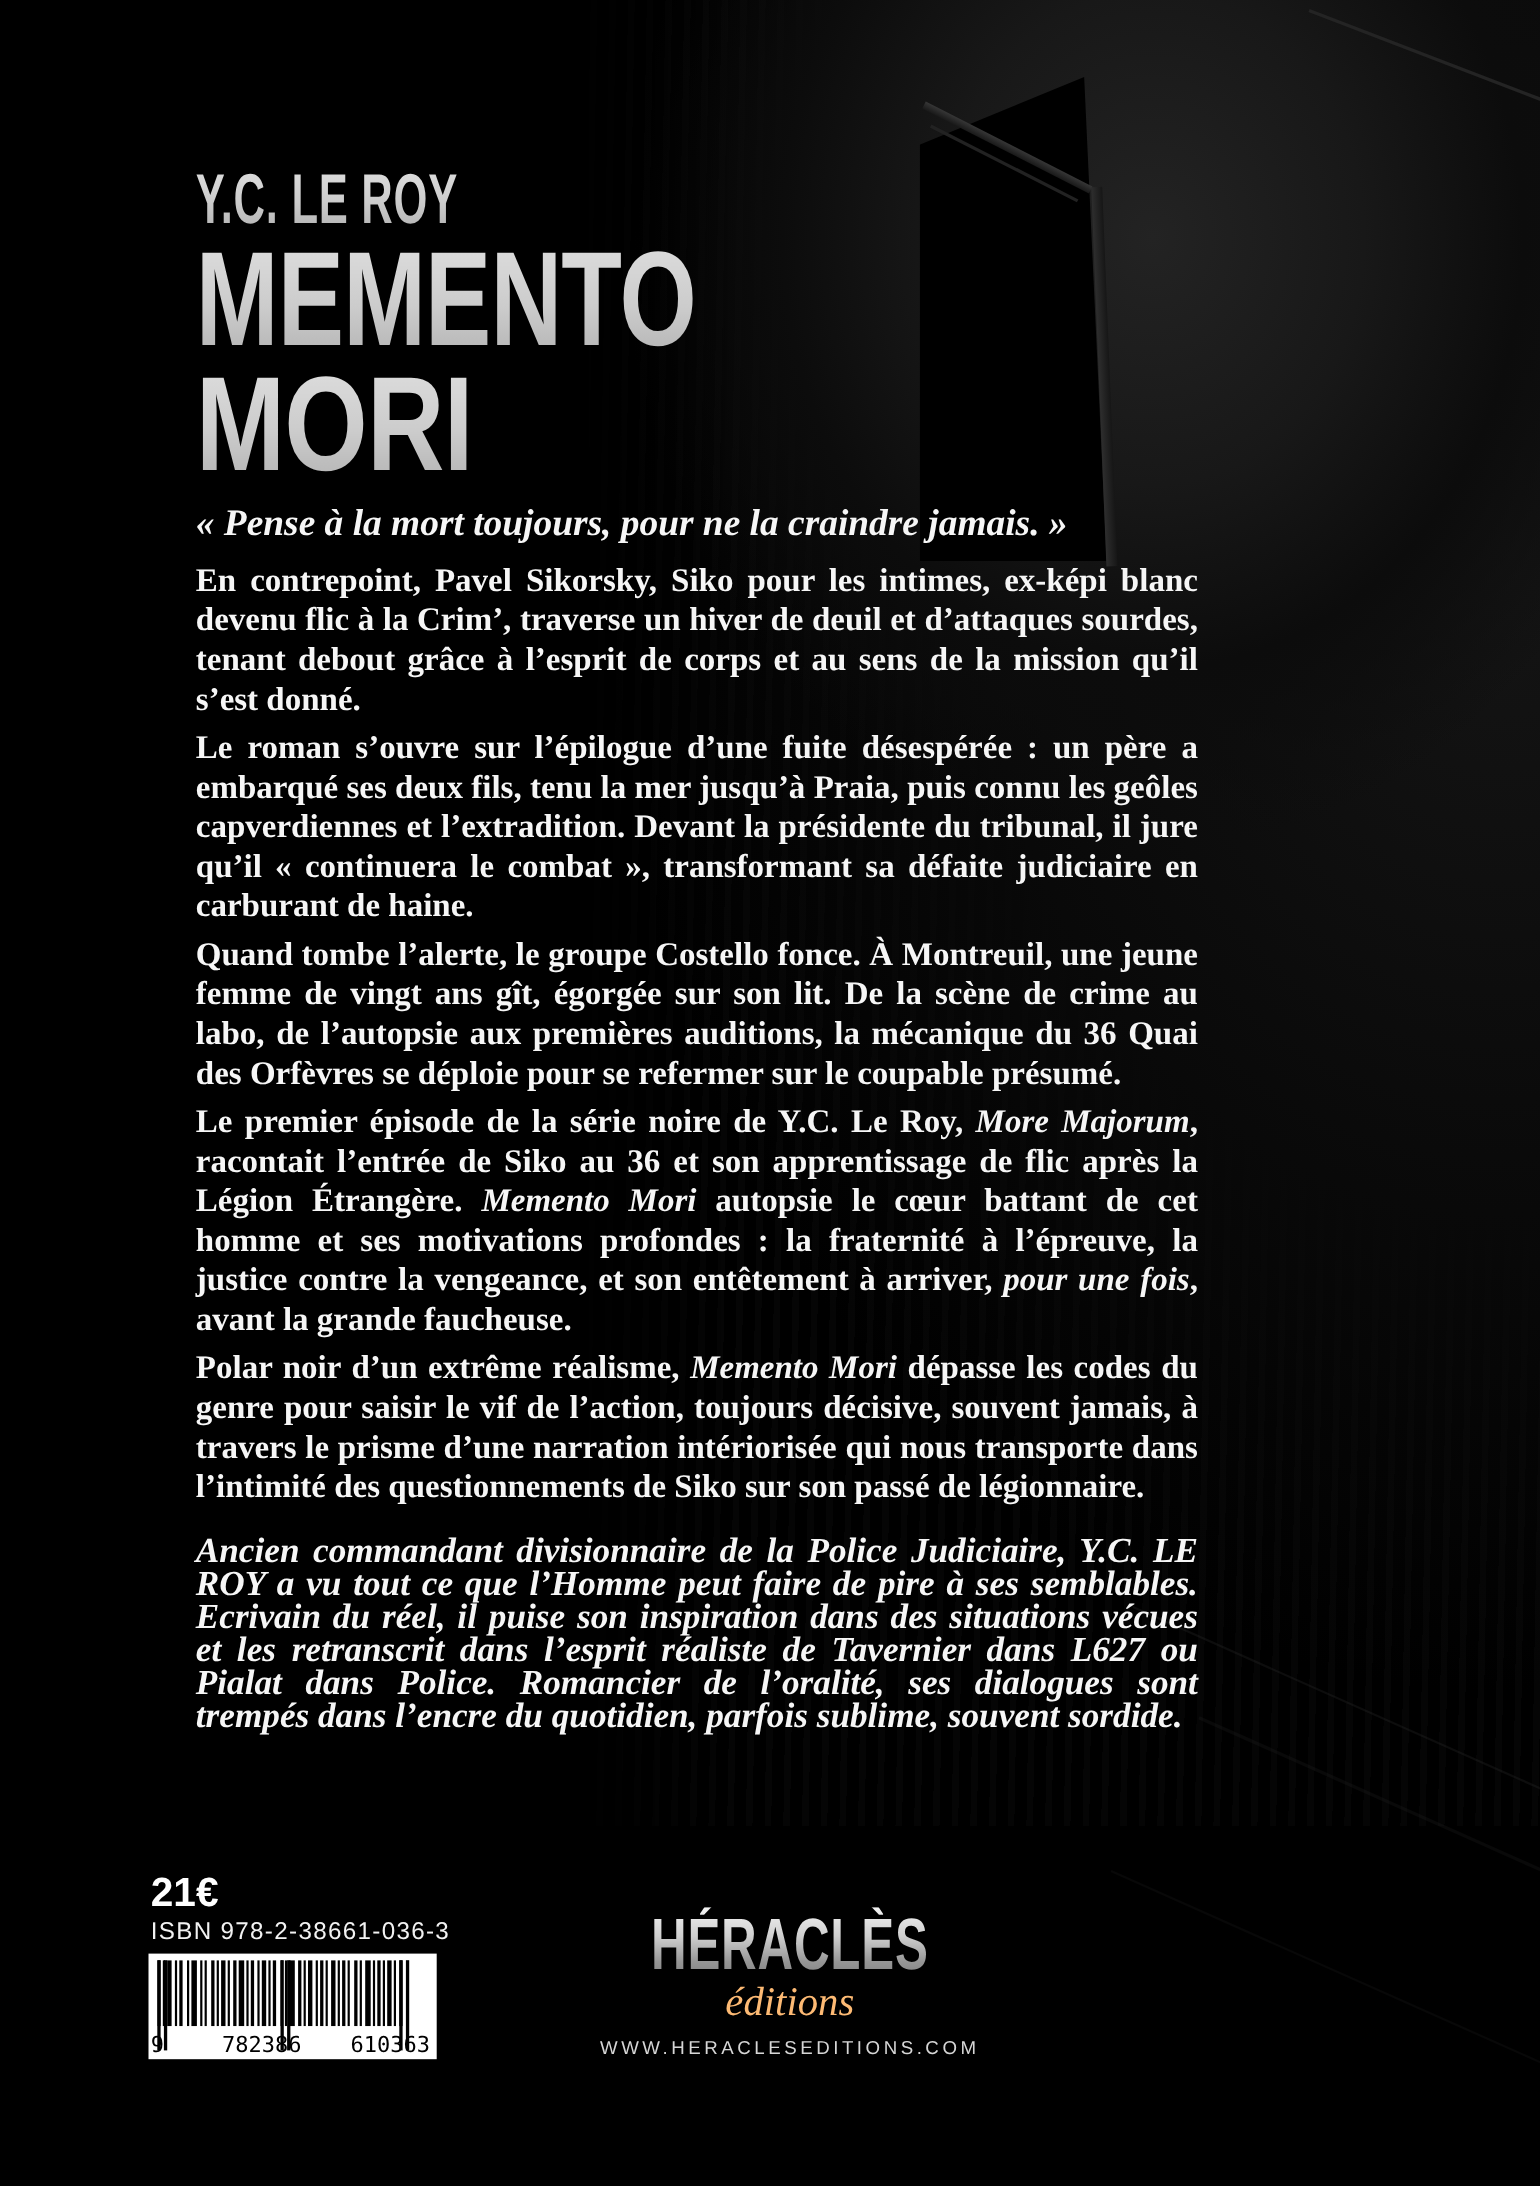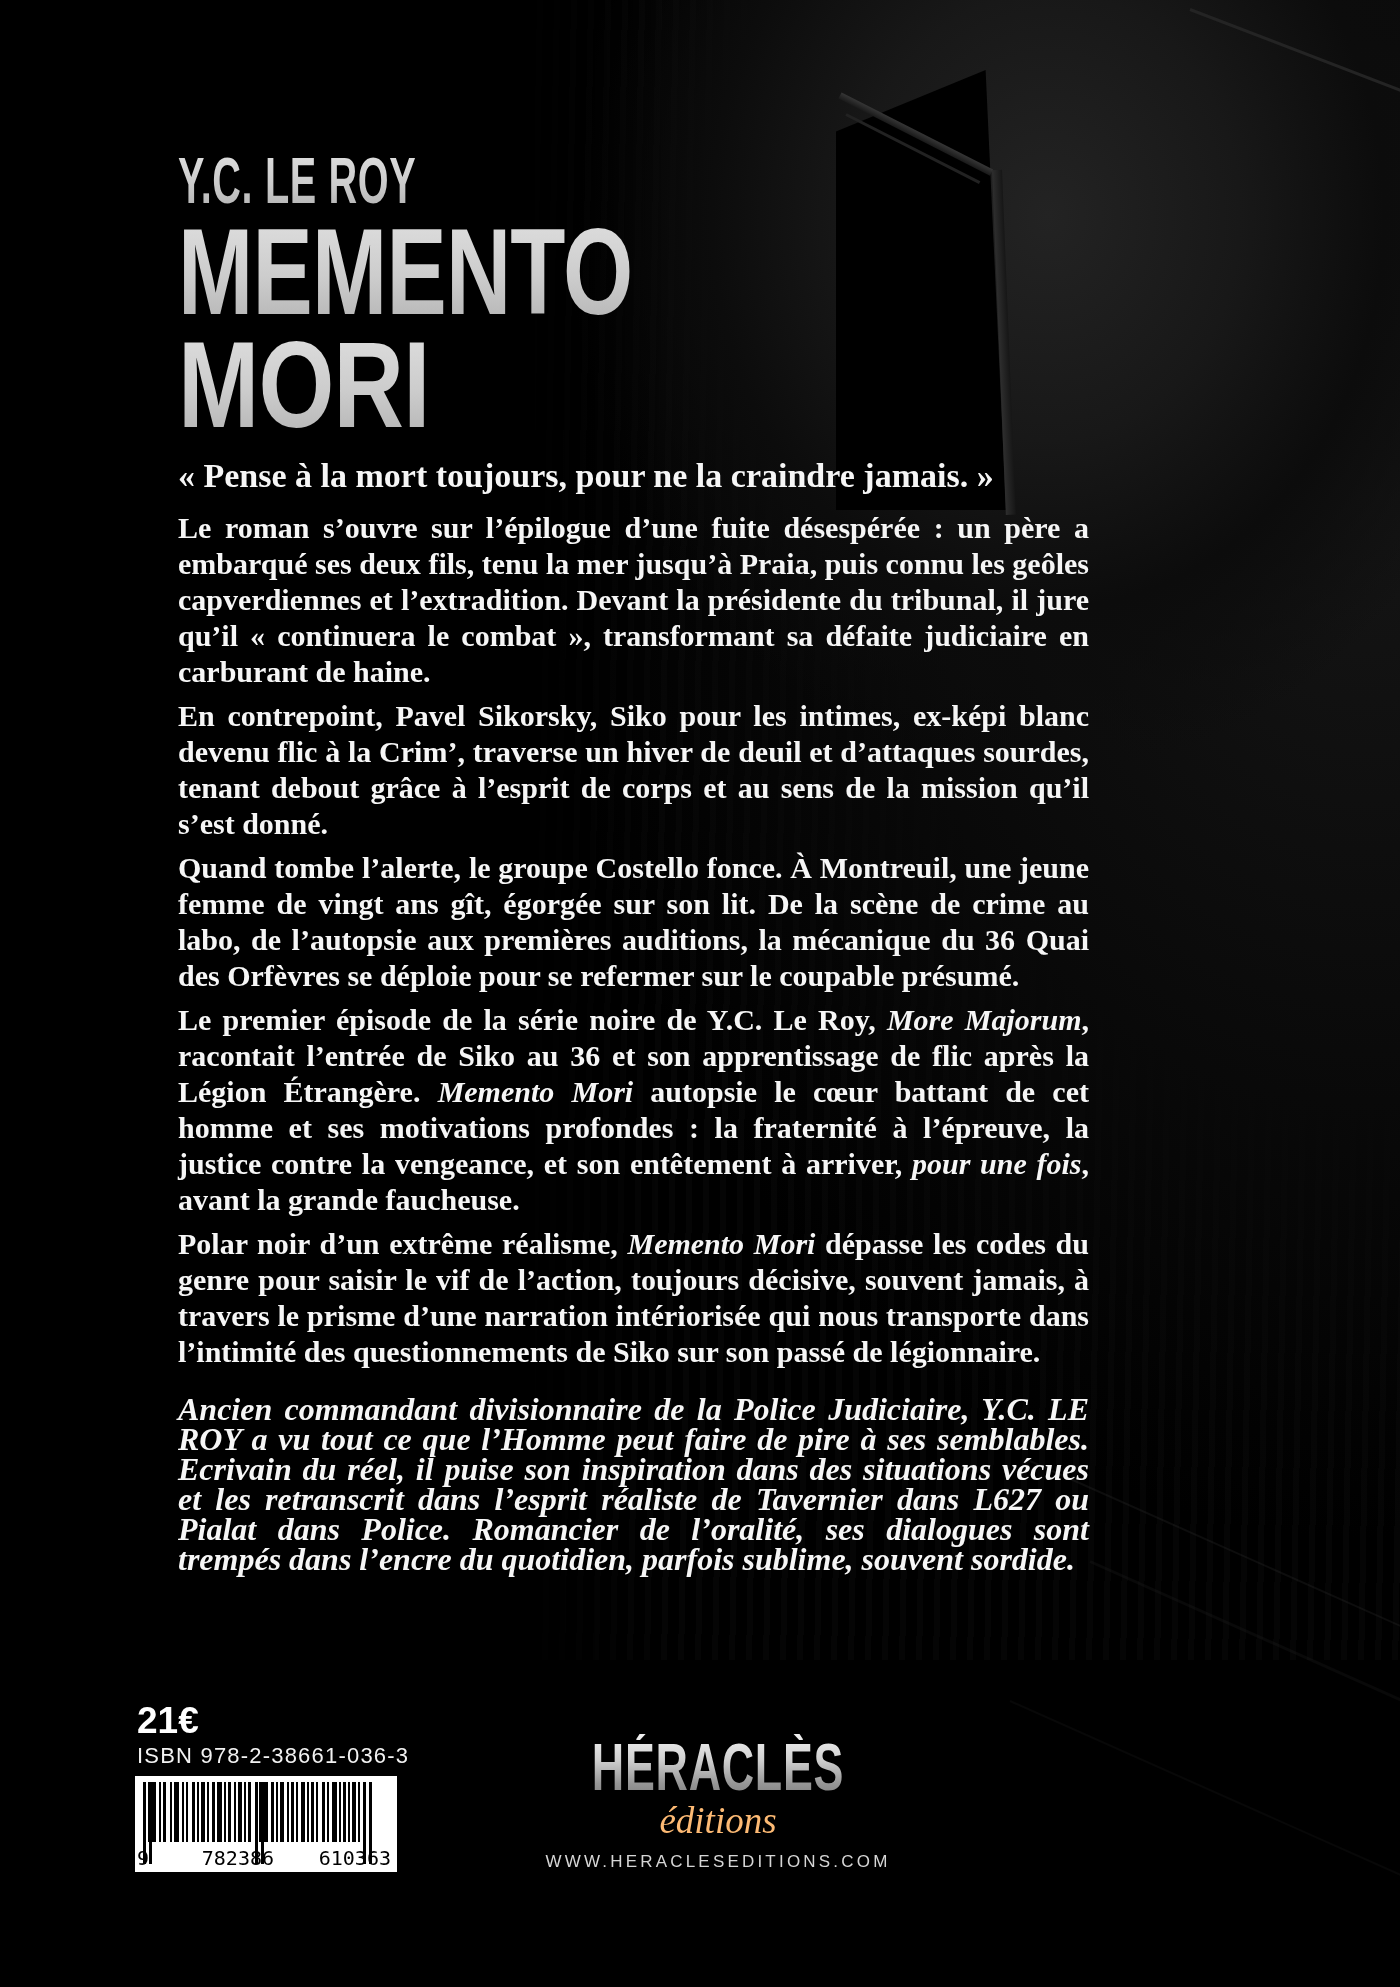--- a/index.html
+++ b/index.html
@@ -40,21 +40,21 @@
     white-space:nowrap;}
   .title-line.l1{transform:scaleX(0.74);}
   .title-line.l2{transform:scaleX(0.80);}
   @supports (-webkit-background-clip: text){
     .condensed{background:linear-gradient(180deg,#dedede 0%,#cccccc 55%,#b3b3b3 100%);
       -webkit-background-clip:text;color:transparent;}
   }
 
   
   .text-col{position:absolute;left:178px;top:456px;width:911px;z-index:2;color:#f6f6f6;}
-  .epigraph{font-size:34px;line-height:40px;font-weight:700;
+  .epigraph{font-size:34px;line-height:40px;font-weight:700;font-style:italic;
     white-space:nowrap;margin:0 0 14px 0;}
   .text-col p.syn{font-size:30px;line-height:36px;font-weight:700;margin:0 0 8px 0;
     text-align:justify;hyphens:auto;-webkit-hyphens:auto;}
   .it{font-style:italic;}
   .bio{font-size:32px;line-height:30px;font-weight:700;font-style:italic;margin:24px 0 0 0;
     text-align:justify;hyphens:auto;-webkit-hyphens:auto;}
 
   
   .price{position:absolute;left:137px;top:1700px;z-index:2;font-family:"Liberation Sans",sans-serif;
     font-weight:700;font-size:37px;color:#fff;}
@@ -104,22 +104,22 @@
   <header class="masthead">
     <div class="condensed author">Y.C. LE ROY</div>
     <h1 style="margin:0;font-size:inherit;font-weight:inherit;">
       <div class="condensed title-line l1">MEMENTO</div>
       <div class="condensed title-line l2">MORI</div>
     </h1>
   </header>
 
   <section class="text-col">
     <p class="epigraph">« Pense à la mort toujours, pour ne la craindre jamais. »</p>
+    <p class="syn"><span>En contrepoint, Pavel Sikorsky, Siko pour les intimes, ex-képi blanc devenu flic à la Crim’, traverse un hiver de deuil et d’attaques sourdes, tenant debout grâce à l’esprit de corps et au sens de la mission qu’il s’est donné.</span></p>
     <p class="syn"><span>Le roman s’ouvre sur l’épilogue d’une fuite désespérée : un père a embarqué ses deux fils, tenu la mer jusqu’à Praia, puis connu les geôles capverdiennes et l’extradition. Devant la présidente du tribunal, il jure qu’il « continuera le combat », transformant sa défaite judiciaire en carburant de haine.</span></p>
-    <p class="syn"><span>En contrepoint, Pavel Sikorsky, Siko pour les intimes, ex-képi blanc devenu flic à la Crim’, traverse un hiver de deuil et d’attaques sourdes, tenant debout grâce à l’esprit de corps et au sens de la mission qu’il s’est donné.</span></p>
     <p class="syn"><span>Quand tombe l’alerte, le groupe Costello fonce. À Montreuil, une jeune femme de vingt ans gît, égorgée sur son lit. De la scène de crime au labo, de l’autopsie aux premières auditions, la mécanique du 36 Quai des Orfèvres se déploie pour se refermer sur le coupable présumé.</span></p>
     <p class="syn"><span>Le premier épisode de la série noire de Y.C. Le Roy, </span><span class="it">More Majorum</span><span>, racontait l’entrée de Siko au 36 et son apprentissage de flic après la Légion Étrangère. </span><span class="it">Memento Mori</span><span> autopsie le cœur battant de cet homme et ses motivations profondes : la fraternité à l’épreuve, la justice contre la vengeance, et son entêtement à arriver, </span><span class="it">pour une fois</span><span>, avant la grande faucheuse.</span></p>
     <p class="syn"><span>Polar noir d’un extrême réalisme, </span><span class="it">Memento Mori</span><span> dépasse les codes du genre pour saisir le vif de l’action, toujours décisive, souvent jamais, à travers le prisme d’une narration intériorisée qui nous transporte dans l’intimité des questionnements de Siko sur son passé de légionnaire.</span></p>
     <p class="bio">Ancien commandant divisionnaire de la Police Judiciaire, Y.C. LE ROY a vu tout ce que l’Homme peut faire de pire à ses semblables. Ecrivain du réel, il puise son inspiration dans des situations vécues et les retranscrit dans l’esprit réaliste de Tavernier dans L627 ou Pialat dans Police. Romancier de l’oralité, ses dialogues sont trempés dans l’encre du quotidien, parfois sublime, souvent sordide.</p>
   </section>
 
   <div class="price">21€</div>
   <div class="isbn">ISBN 978-2-38661-036-3</div>
   <div class="barcode">
     <div id="bars">

